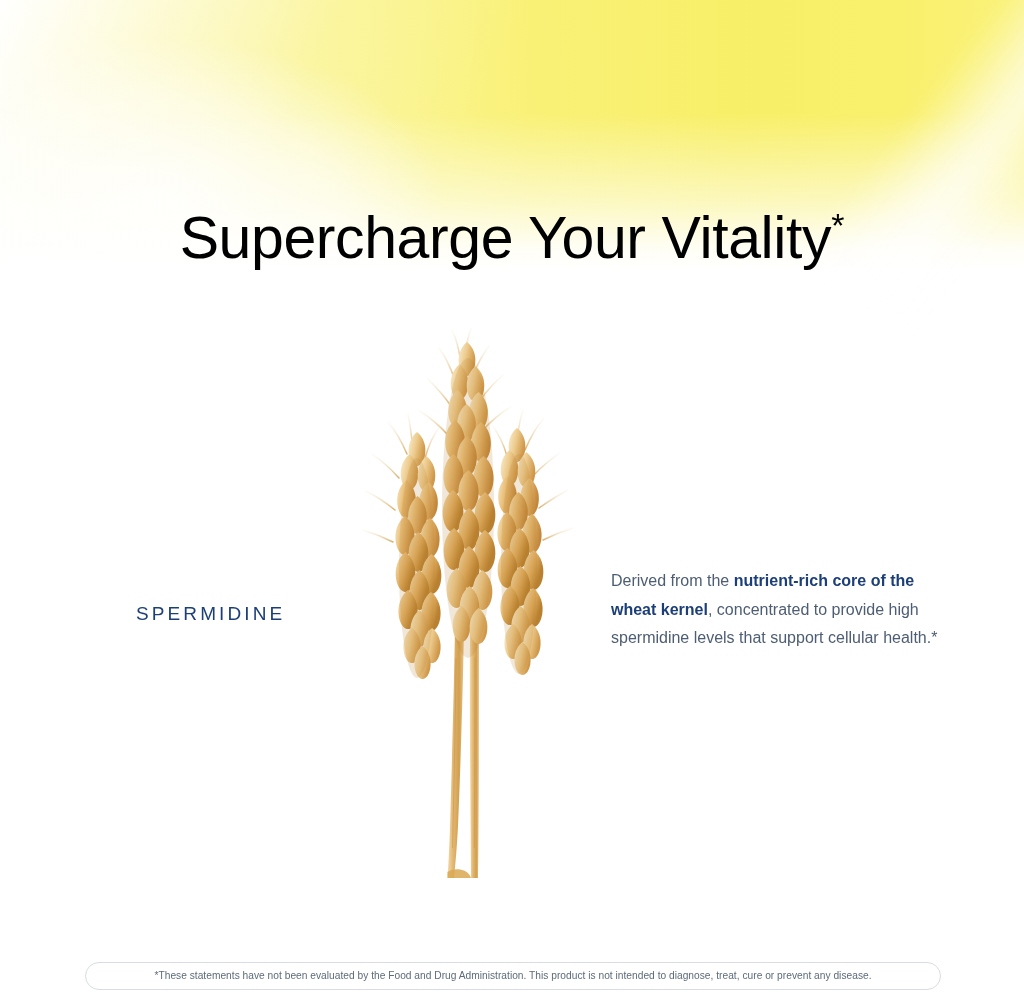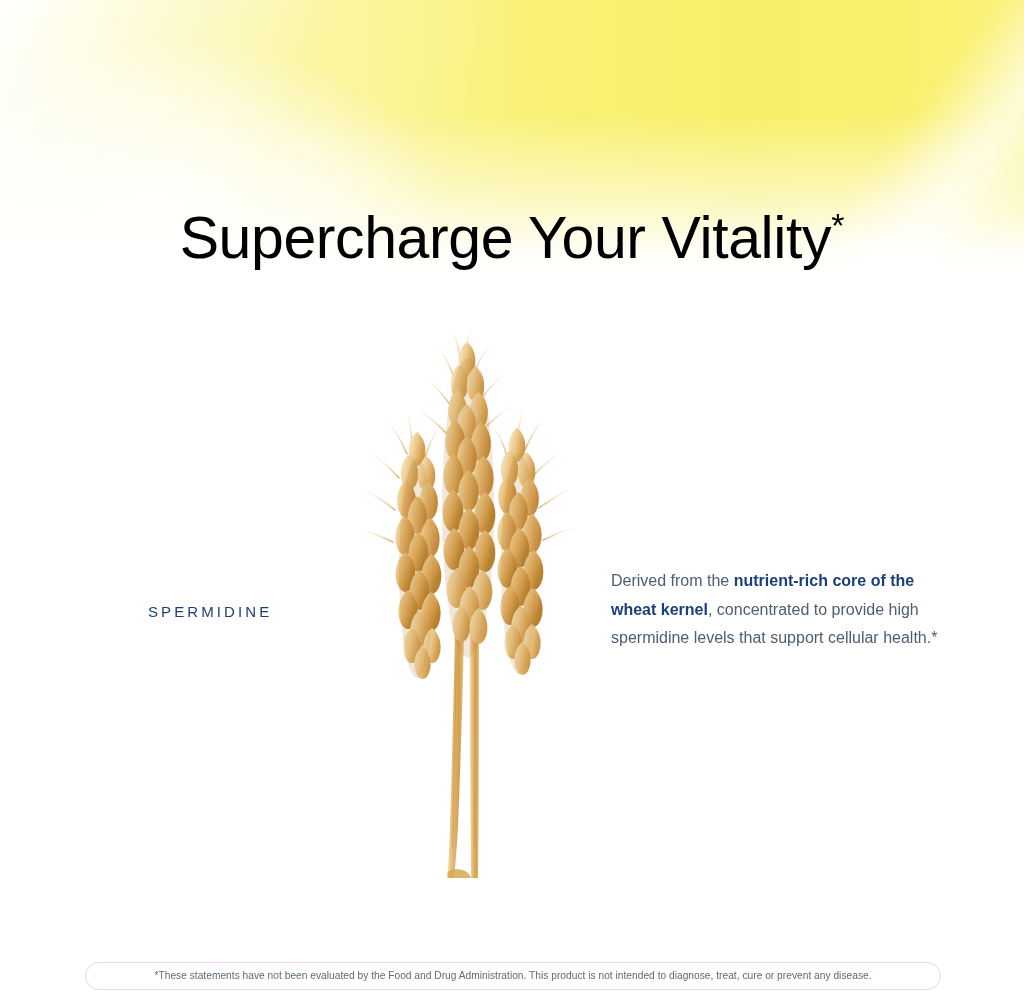--- a/index.html
+++ b/index.html
@@ -91,26 +91,25 @@
     vertical-align: super;
     line-height: 0;
     letter-spacing: 0;
   }
 
   
   .ingredient-label {
     position: absolute;
     left: 136px;
     top: 603px;
-    font-size: 15px;
+    font-size: 19px;
     font-weight: 400;
     letter-spacing: 3.1px;
     color: #1c3f78;
     white-space: nowrap;
-    margin-left: 12px;
   }
 
   
   .body-copy {
     position: absolute;
     left: 611px;
     top: 551px;
     width: 340px;
     font-size: 16px;
     line-height: 28.5px;

